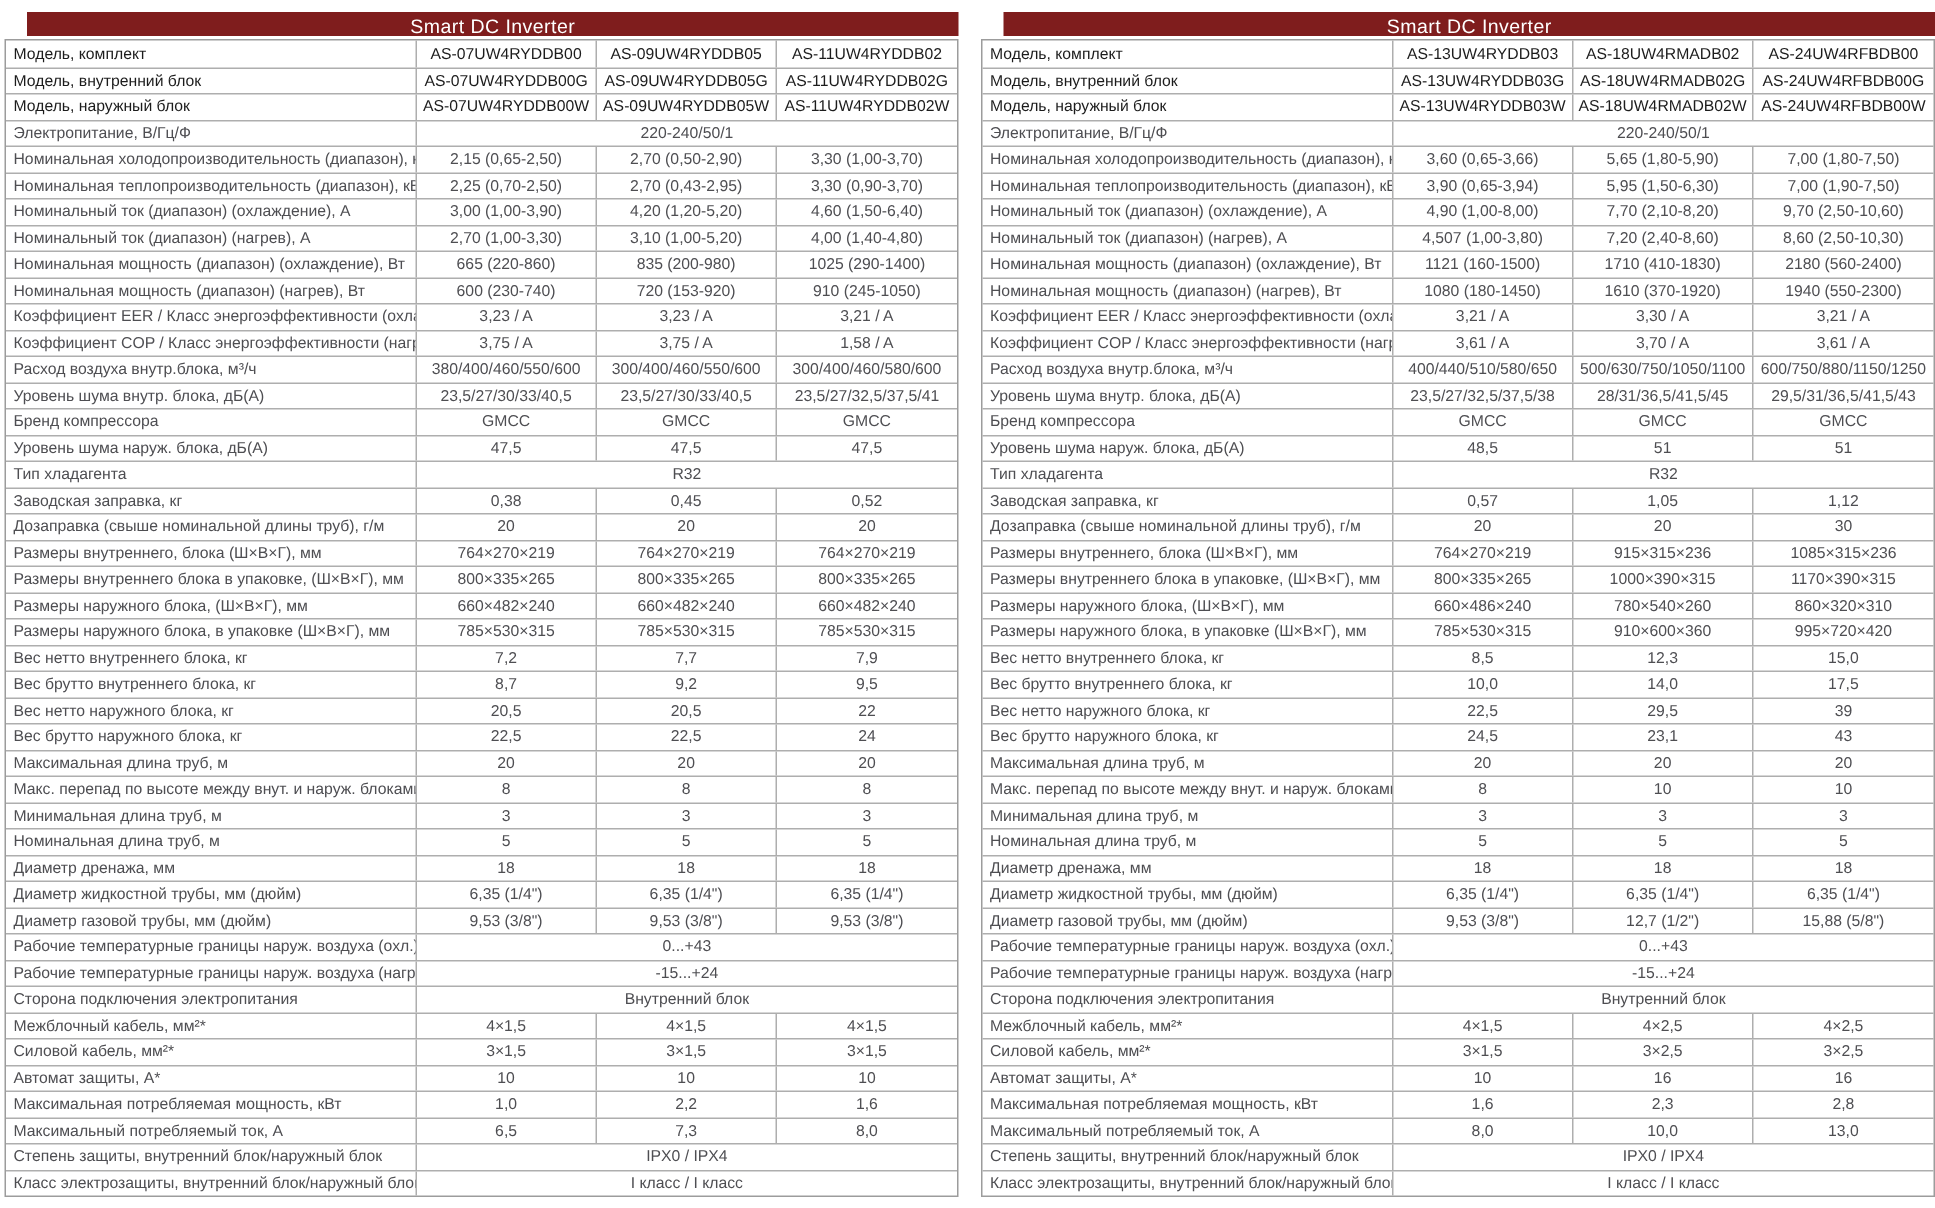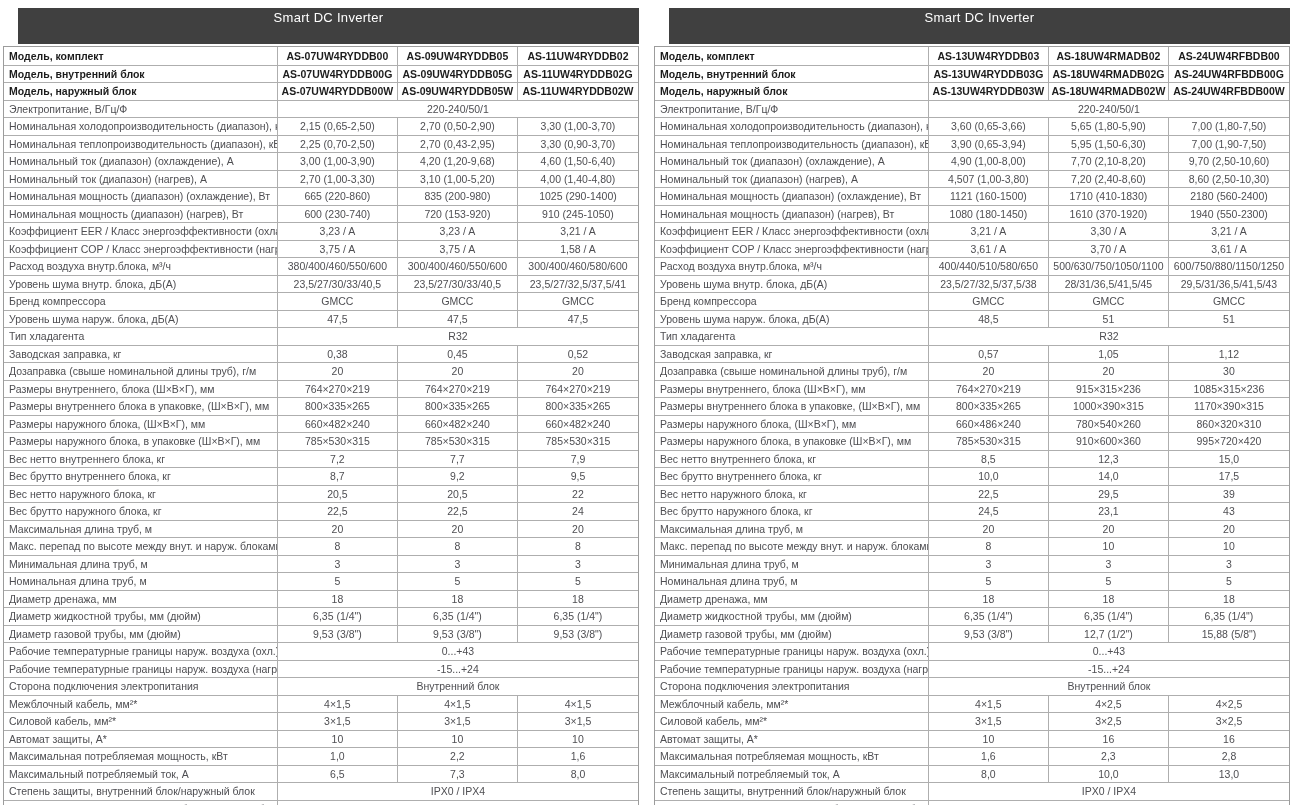--- a/index.html
+++ b/index.html
@@ -8,22 +8,22 @@
     font-family:"Liberation Sans", sans-serif;
     -webkit-font-smoothing:antialiased;
   }
   .page {
     display:flex; gap:15px;
     padding:8px 2px 0 3px;
     box-sizing:border-box;
   }
   .spec-table { width:636px; flex:0 0 auto; }
   .tbl-header {
-    background:#404040; color:#ffffff;
-    height:36px; line-height:20px;
+    background:#7f1d1d; color:#ffffff;
+    height:16px; line-height:20px;
     text-align:center; font-size:13px; letter-spacing:.3px;margin-left:15px;
   }
   .tbl-body {
     margin-top:2px;
     border:1px solid #9c9c9c;
     background:#ffffff;
   }
   .row {
     display:flex; height:17.5px;
     border-top:1px solid #aeaeae;
@@ -41,21 +41,21 @@
     border-right:1px solid #aeaeae;
     justify-content:flex-start;
   }
   .val {
     width:18.933%;
     justify-content:center;
     border-right:1px solid #aeaeae;
   }
   .val:last-child { border-right:none; }
   .span-cell { width:56.8%; justify-content:center; }
-  .row.bold .cell { font-weight:bold; color:#1c1c1c; }
+  .row.bold .cell { font-weight:normal; color:#1c1c1c; }
 </style>
 </head>
 <body>
 
 <div class="page">
   <section class="spec-table">
       <div class="tbl-header">Smart DC Inverter</div>
       <div class="tbl-body">
         <div class="row bold">
           <div class="cell label">Модель, комплект</div>
@@ -87,21 +87,21 @@
         </div>
         <div class="row">
           <div class="cell label">Номинальная теплопроизводительность (диапазон), кВт</div>
           <div class="cell val">2,25 (0,70-2,50)</div>
           <div class="cell val">2,70 (0,43-2,95)</div>
           <div class="cell val">3,30 (0,90-3,70)</div>
         </div>
         <div class="row">
           <div class="cell label">Номинальный ток (диапазон) (охлаждение), А</div>
           <div class="cell val">3,00 (1,00-3,90)</div>
-          <div class="cell val">4,20 (1,20-9,68)</div>
+          <div class="cell val">4,20 (1,20-5,20)</div>
           <div class="cell val">4,60 (1,50-6,40)</div>
         </div>
         <div class="row">
           <div class="cell label">Номинальный ток (диапазон) (нагрев), А</div>
           <div class="cell val">2,70 (1,00-3,30)</div>
           <div class="cell val">3,10 (1,00-5,20)</div>
           <div class="cell val">4,00 (1,40-4,80)</div>
         </div>
         <div class="row">
           <div class="cell label">Номинальная мощность (диапазон) (охлаждение), Вт</div>

